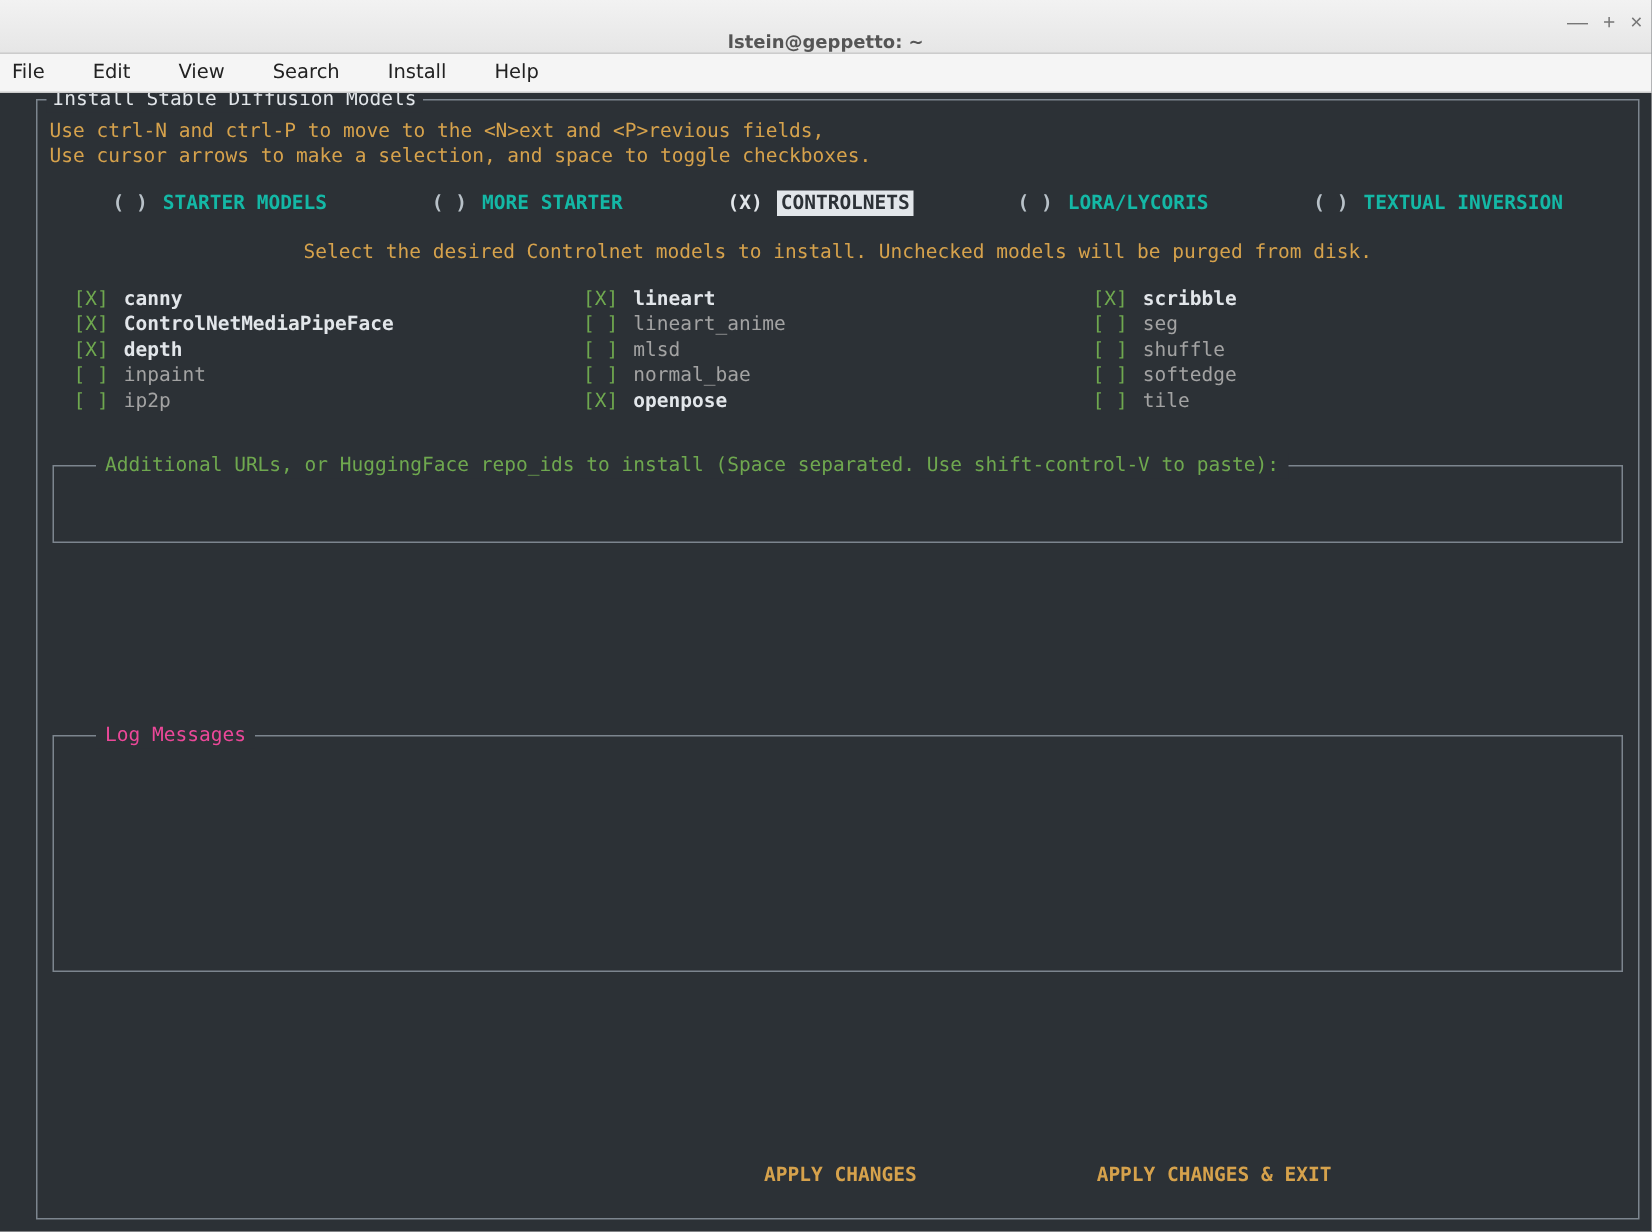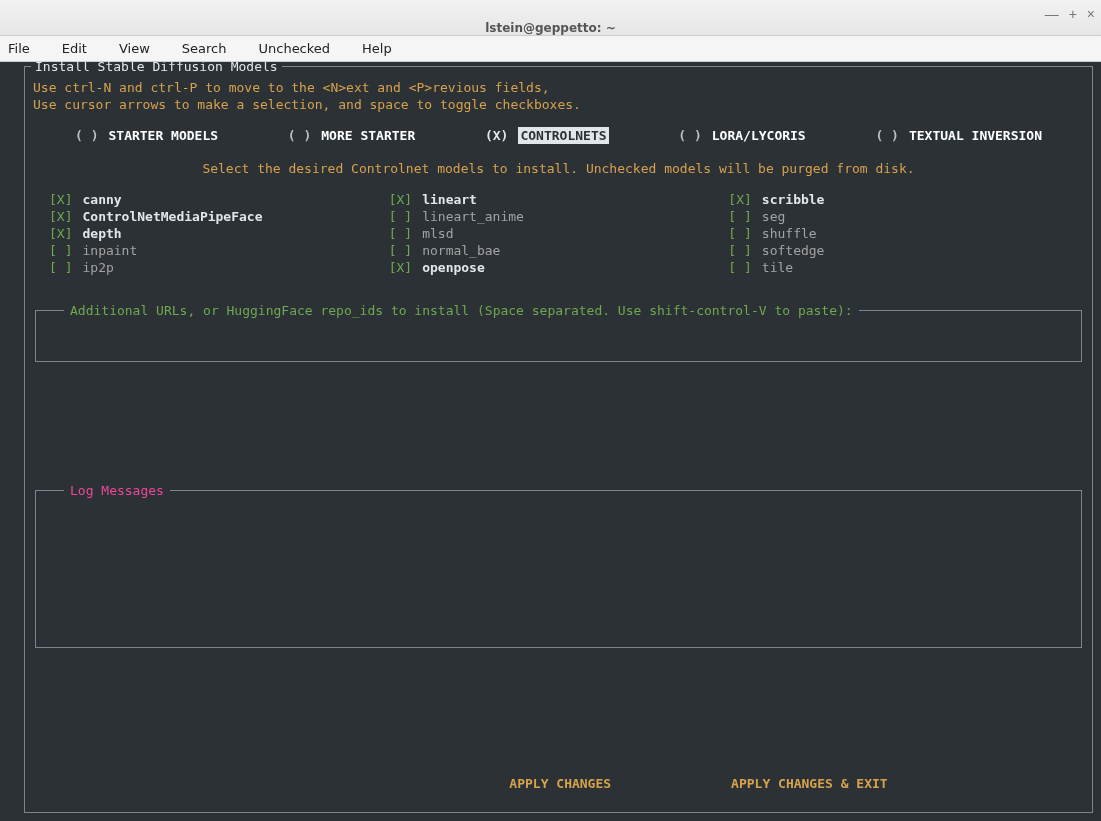--- a/index.html
+++ b/index.html
@@ -87,21 +87,21 @@
   .tabs-row {
     display: flex;
     justify-content: space-between;
     padding: 14px 50px 0 50px;
     color: #e2e6ea;
     white-space: nowrap;
   }
   .tab { display: inline-flex; gap: 10px; align-items: baseline; cursor: pointer; }
   .tab .radio { color: #b8c1c8; font-weight: bold;}
   .tab.selected .radio { color: #e2e6ea; }
-  .tab .label { color: #ffffff; font-weight: bold; }
+  .tab .label { color: #14b8a6; font-weight: bold; }
   .tab.selected .label {
     background: #e2e6ea;
     color: #2c3136;
     padding: 0 2px;
     font-weight: bold;
   }
   .subtitle {
     color: #d6a24c;
     text-align: center;
     padding-top: 16px;
@@ -189,21 +189,21 @@
       <span>+</span>
       <span>×</span>
     </div>
   </div>
 
   <div class="menubar">
     <span>File</span>
     <span>Edit</span>
     <span>View</span>
     <span>Search</span>
-    <span>Unchecked</span>
+    <span>Install</span>
     <span>Help</span>
   </div>
 
   <div class="terminal">
     <div class="term-inner">
       <div class="header-title">Install Stable Diffusion Models</div>
 
       <div class="instructions"><span>Use ctrl-N and ctrl-P to move to the &lt;N&gt;ext and &lt;P&gt;revious fields,</span>
 <span>Use cursor arrows to make a selection, and space to toggle checkboxes.</span></div>
 

